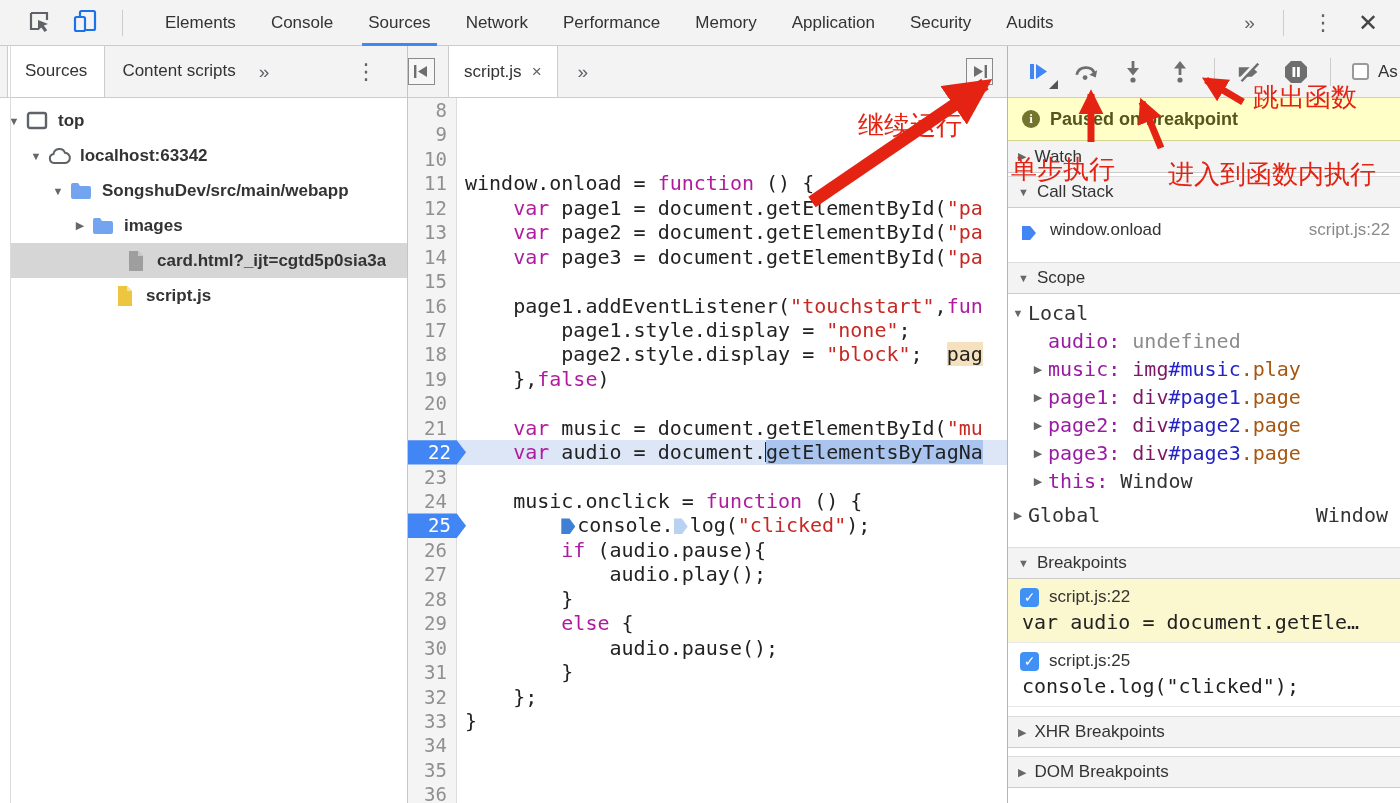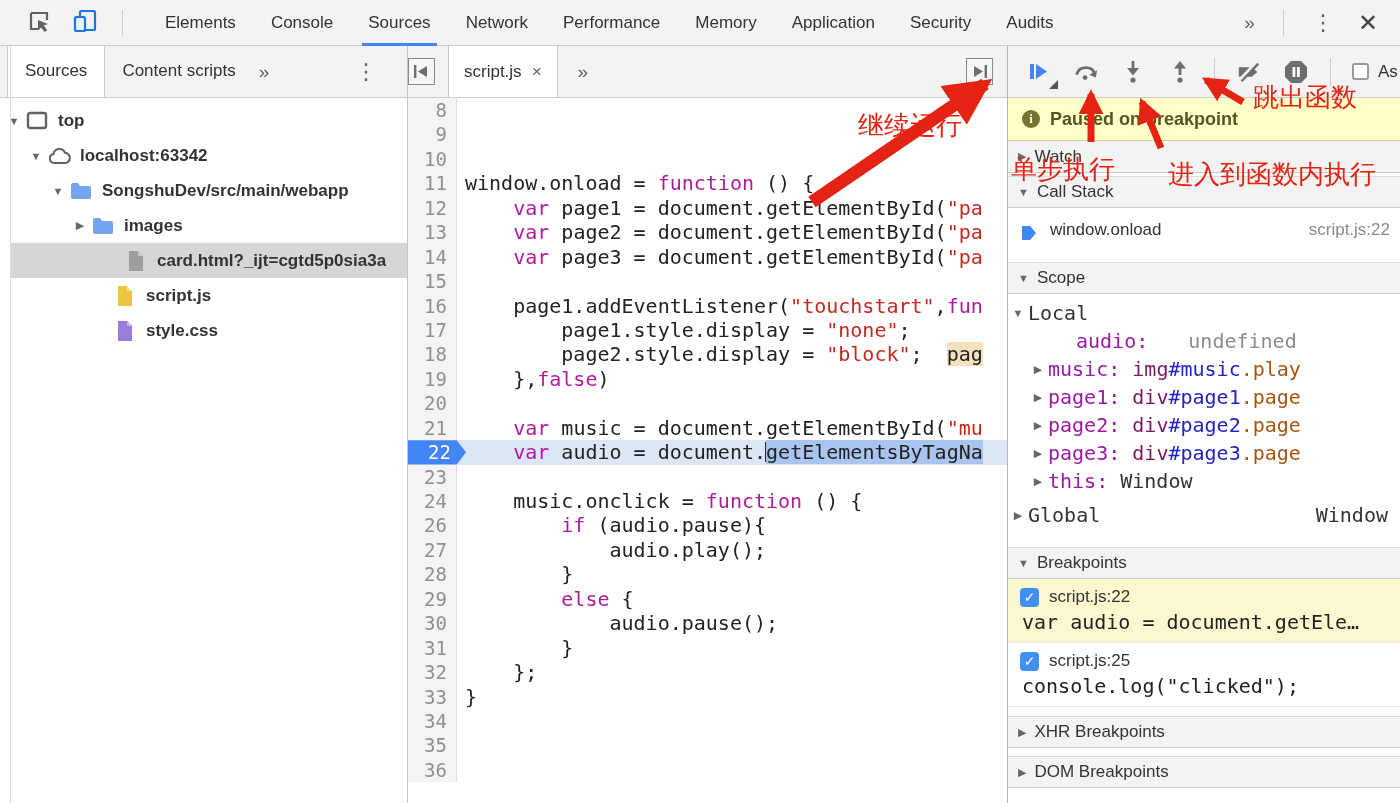--- a/index.html
+++ b/index.html
@@ -202,30 +202,20 @@
           <div class="trow" style="padding-left: 95px;">
             <span class="tarrow"></span>
             <span class="ticon">
               <svg width="18" height="22" viewBox="0 0 18 22">
                 <path d="M2 1 h9 l5 5 v15 h-14 z" fill="#edc540"></path>
                 <path d="M11 1 l5 5 h-5 z" fill="#f7e49a"></path>
               </svg>
             </span>
             <span class="tlabel">script.js</span>
           </div>
-          <div class="trow" style="padding-left: 95px;">
-            <span class="tarrow"></span>
-            <span class="ticon">
-              <svg width="18" height="22" viewBox="0 0 18 22">
-                <path d="M2 1 h9 l5 5 v15 h-14 z" fill="#9c7cdb"></path>
-                <path d="M11 1 l5 5 h-5 z" fill="#c7b4ec"></path>
-              </svg>
-            </span>
-            <span class="tlabel">style.css</span>
-          </div>
         </div>
     </aside>
 
     <section class="editor">
       <div class="subbar">
         <span class="boxicon">
           <svg width="19" height="19" viewBox="0 0 19 19">
               <rect x="2" y="3" width="2.4" height="13" fill="#6e6e6e"></rect>
               <path d="M15 4 L6 9.5 L15 15 z" fill="#6e6e6e"></path>
             </svg>
@@ -307,20 +297,26 @@
           </div>
           <div class="crow">
             <div class="gut">23</div>
             <div class="ctext"></div>
           </div>
           <div class="crow">
             <div class="gut">24</div>
             <div class="ctext"><span>    music.onclick = </span><span class="tok-k">function</span><span> () {</span></div>
           </div>
           <div class="crow">
+            <div class="gut">
+              <div class="flag">25</div>
+            </div>
+            <div class="ctext"><span>        </span><span class="m1"></span><span>console.</span><span class="m2"></span><span>log(</span><span class="tok-s">"clicked"</span><span>);</span></div>
+          </div>
+          <div class="crow">
             <div class="gut">26</div>
             <div class="ctext"><span>        </span><span class="tok-k">if</span><span> (audio.pause){</span></div>
           </div>
           <div class="crow">
             <div class="gut">27</div>
             <div class="ctext"><span>            audio.play();</span></div>
           </div>
           <div class="crow">
             <div class="gut">28</div>
             <div class="ctext"><span>        }</span></div>
@@ -433,21 +429,21 @@
           </div>
         </div>
 
       <div class="spacer" style="height:22px;"></div>
       <div class="sechdr">
         <span class="tri">▼</span>
         <span>Scope</span>
       </div>
       <div class="scope" id="scope">
           <div class="srow"><span class="tri">▼</span><span class="v-plain">Local</span></div>
-          <div class="srow" style="padding-left: 20px; gap: 28px;"><span class="tri"></span><span class="sname">audio: </span><span class="v-und">undefined</span></div>
+          <div class="srow" style="padding-left: 20px;"><span class="tri"></span><span class="sname">audio: </span><span class="v-und">undefined</span></div>
           <div class="srow" style="padding-left: 20px;"><span class="tri">▶</span><span class="sname">music: </span><span class="v-tag">img</span><span class="v-id">#music</span><span class="v-cls">.play</span></div>
           <div class="srow" style="padding-left: 20px;"><span class="tri">▶</span><span class="sname">page1: </span><span class="v-tag">div</span><span class="v-id">#page1</span><span class="v-cls">.page</span></div>
           <div class="srow" style="padding-left: 20px;"><span class="tri">▶</span><span class="sname">page2: </span><span class="v-tag">div</span><span class="v-id">#page2</span><span class="v-cls">.page</span></div>
           <div class="srow" style="padding-left: 20px;"><span class="tri">▶</span><span class="sname">page3: </span><span class="v-tag">div</span><span class="v-id">#page3</span><span class="v-cls">.page</span></div>
           <div class="srow" style="padding-left: 20px;"><span class="tri">▶</span><span class="sname">this: </span><span class="v-plain">Window</span></div>
           <div class="srow" style="margin-top: 6px;"><span class="tri">▶</span><span class="v-plain">Global</span><span class="sval-right">Window</span></div>
         </div>
 
       <div class="spacer" style="height:16px;"></div>
       <div class="sechdr">

